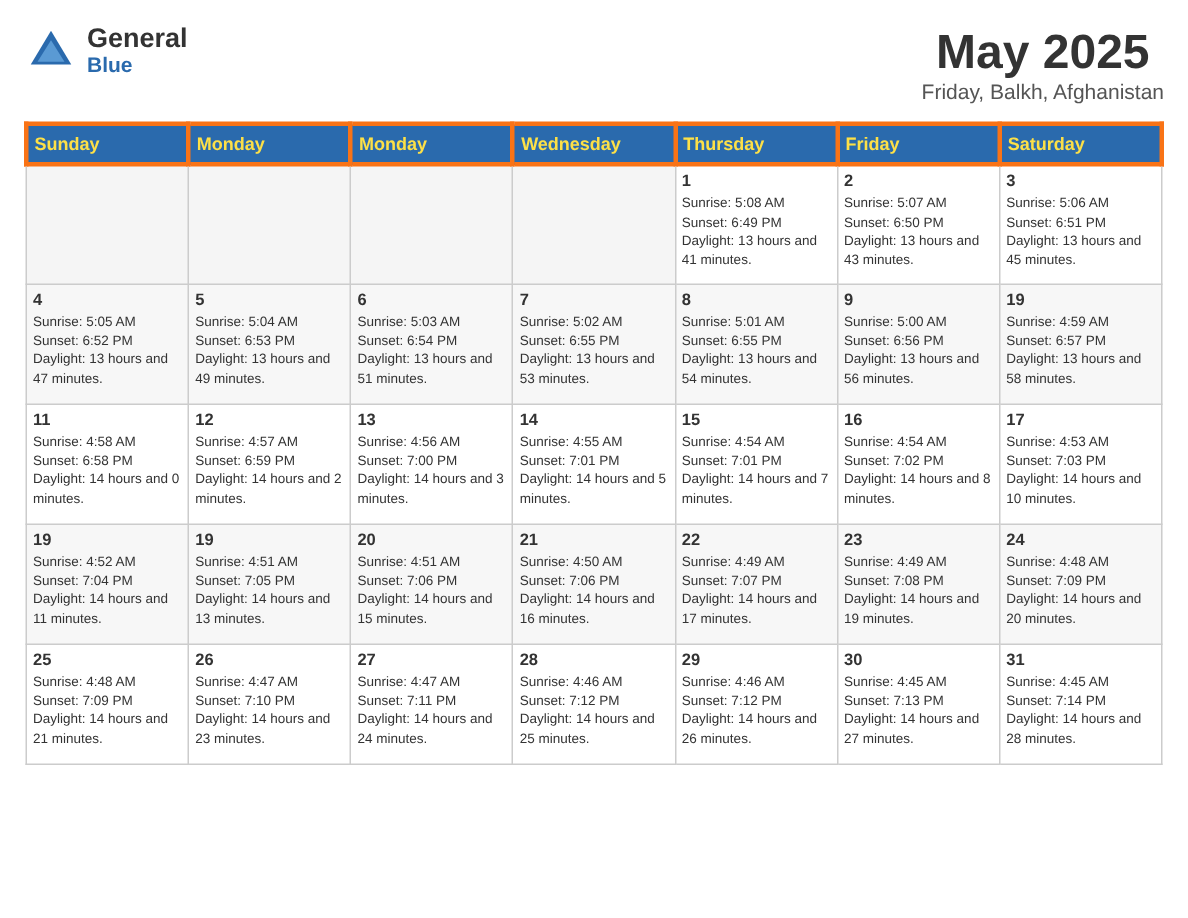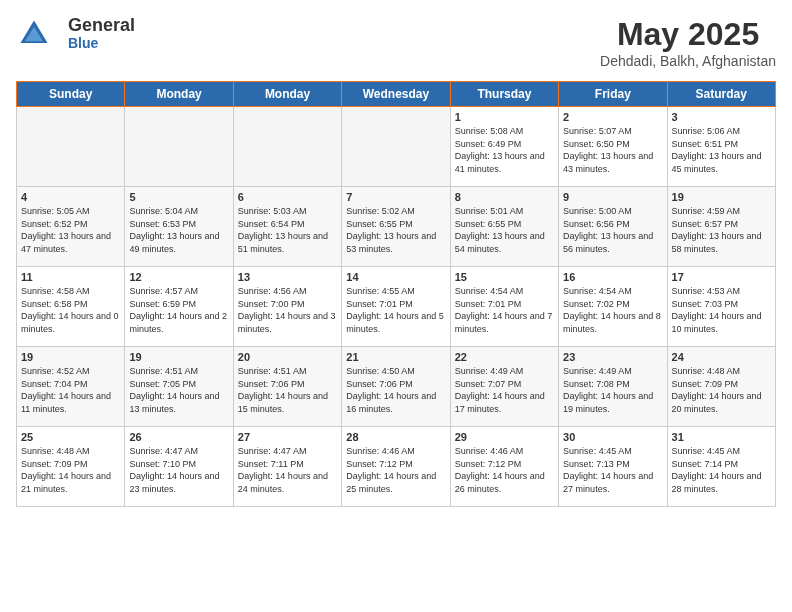--- a/index.html
+++ b/index.html
@@ -12,21 +12,21 @@
     }
     .header {
       display: flex;
       justify-content: space-between;
       align-items: flex-start;
       margin-bottom: 12px;
     }
     .logo {
       display: flex;
       align-items: center;
-      gap: 16px;
+      gap: 6px;
     }
     .logo-text {
       display: flex;
       flex-direction: column;
       line-height: 1.1;
     }
     .logo-icon {
       width: 36px;
       height: 36px;
     }
@@ -42,26 +42,26 @@
       font-size: 14px;
       color: #555;
     }
     table {
       width: 100%;
       border-collapse: collapse;
       table-layout: fixed;
     }
     th {
       background: #2a6aad;
-      color: #ffffff;
+      color: #fde047;
       font-size: 12px;
       font-weight: bold;
       padding: 5px 4px;
-      text-align: center;
-      border: 1px solid #f97316;
+      text-align: left;
+      border: 3px solid #f97316;
     }
     td {
       vertical-align: top;
       border: 1px solid #ccc;
       padding: 4px 4px;
       font-size: 9.5px;
       color: #333;
       height: 80px;
       background: #fff;
     }
@@ -95,21 +95,21 @@
       <polygon points="20,5 35,30 5,30" fill="#2a6aad"></polygon>
       <polygon points="20,12 30,28 10,28" fill="#5a9ad4"></polygon>
     </svg>
     <div class="logo-text">
       <span style="font-size:18px;font-weight:bold;color:#333;">General</span>
       <span style="font-size:14px;font-weight:bold;color:#2a6aad;">Blue</span>
     </div>
   </div>
   <div class="title-block">
     <div class="cal-title">May 2025</div>
-    <div class="cal-subtitle">Dehdadi, Balkh, Afghanistan</div>
+    <div class="cal-subtitle">Friday, Balkh, Afghanistan</div>
   </div>
 </div>
 
 <table>
   <thead>
     <tr id="weekday-header">
     <th>Sunday</th>
         <th>Monday</th>
         <th>Monday</th>
         <th>Wednesday</th>

